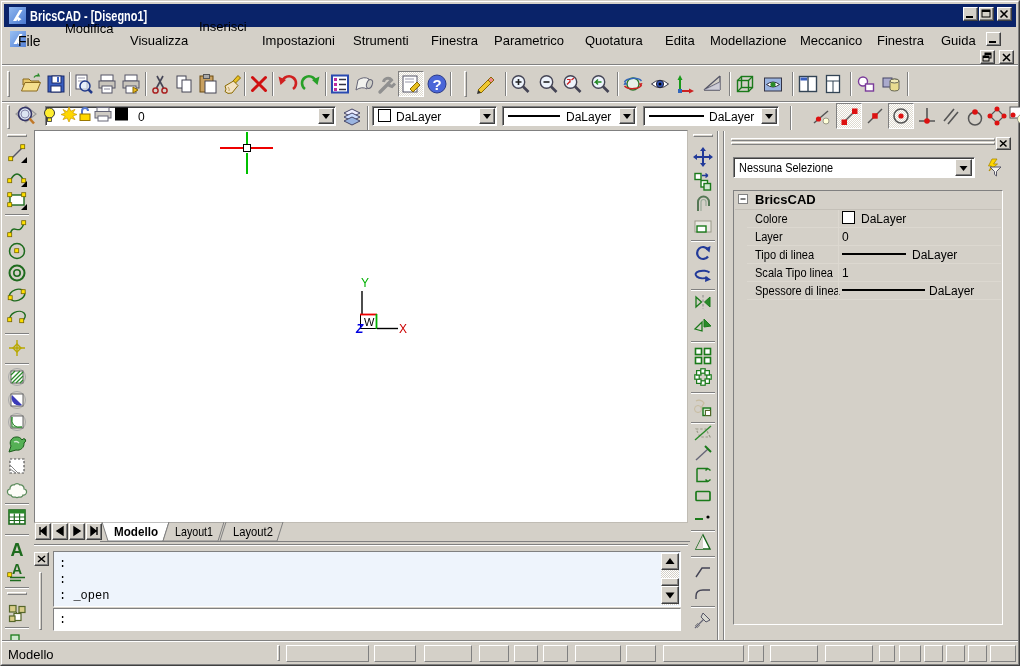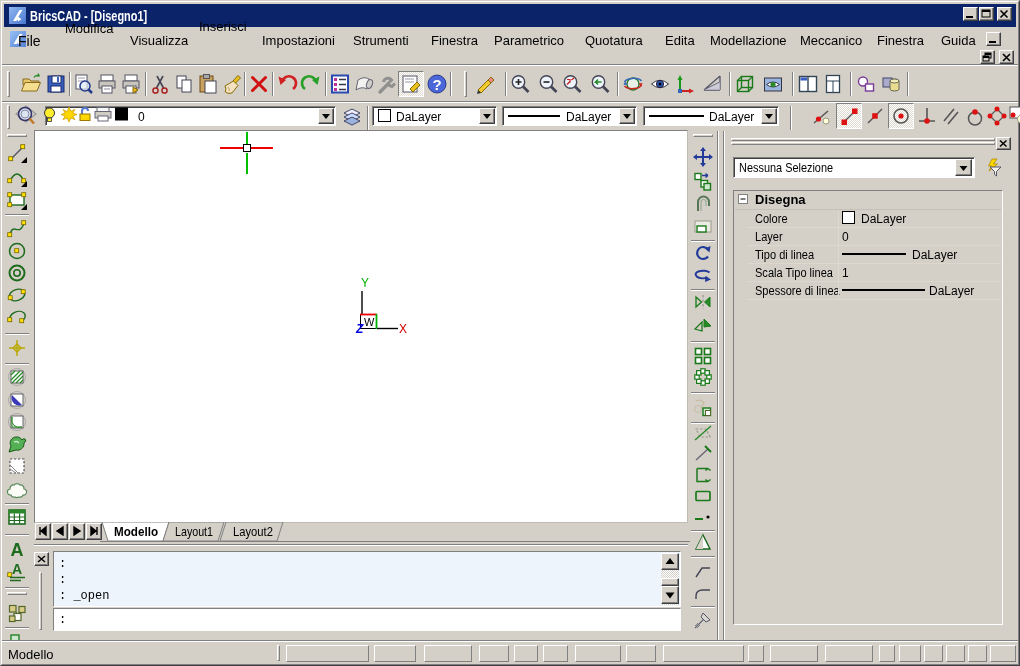--- a/index.html
+++ b/index.html
@@ -672,21 +672,21 @@
   </svg>
 <svg style="position:absolute;left:982px;top:157px" width="20" height="20" viewBox="0 0 20 20">
     <path d="M10 2 h5 l-3.5 5 h4 L7 14 l2.5 -5 h-3 z" fill="#ffd700" stroke="#aa8800" stroke-width="0.8"></path>
     <path d="M8 10 h11 l-4.5 4.5 V19 l-2 -1.6 v-2.9 z" fill="#f4f2ec" stroke="#556"></path>
   </svg>
 <div class="abs sunkeng" style="left:733px;top:190px;width:270px;height:435px;background:#d4d0c8"></div>
 <svg style="position:absolute;left:738px;top:194px" width="10" height="10" viewBox="0 0 10 10">
     <rect x="0.5" y="0.5" width="9" height="9" fill="#fff" stroke="#808080"></rect>
     <line x1="2.5" y1="5" x2="7.5" y2="5" stroke="#000"></line>
   </svg>
-<div class="abs" style="left:755px;top:192px;font-size:13px;font-weight:bold">Disegna</div>
+<div class="abs" style="left:755px;top:192px;font-size:13px;font-weight:bold">BricsCAD</div>
 <div class="abs" style="left:735px;top:209px;width:266px;height:1px;background:#c4c0b8"></div>
 <div class="abs" style="left:755px;top:212px;font-size:12px;transform:scaleX(0.92);transform-origin:0 0;white-space:nowrap">Colore</div>
 <div class="abs" style="left:842px;top:211px;width:13px;height:13px;background:#fff;border:1px solid #000"></div>
 <div class="abs" style="left:861px;top:212px;font-size:12px">DaLayer</div>
 <div class="abs" style="left:747px;top:227px;width:254px;height:1px;background:#dcd8d0"></div>
 <div class="abs" style="left:755px;top:230px;font-size:12px;transform:scaleX(0.92);transform-origin:0 0;white-space:nowrap">Layer</div>
 <div class="abs" style="left:842px;top:230px;font-size:12px">0</div>
 <div class="abs" style="left:747px;top:245px;width:254px;height:1px;background:#dcd8d0"></div>
 <div class="abs" style="left:755px;top:248px;font-size:12px;transform:scaleX(0.92);transform-origin:0 0;white-space:nowrap">Tipo di linea</div>
 <div class="abs" style="left:842px;top:253px;width:64px;height:1.6px;background:#000"></div>

